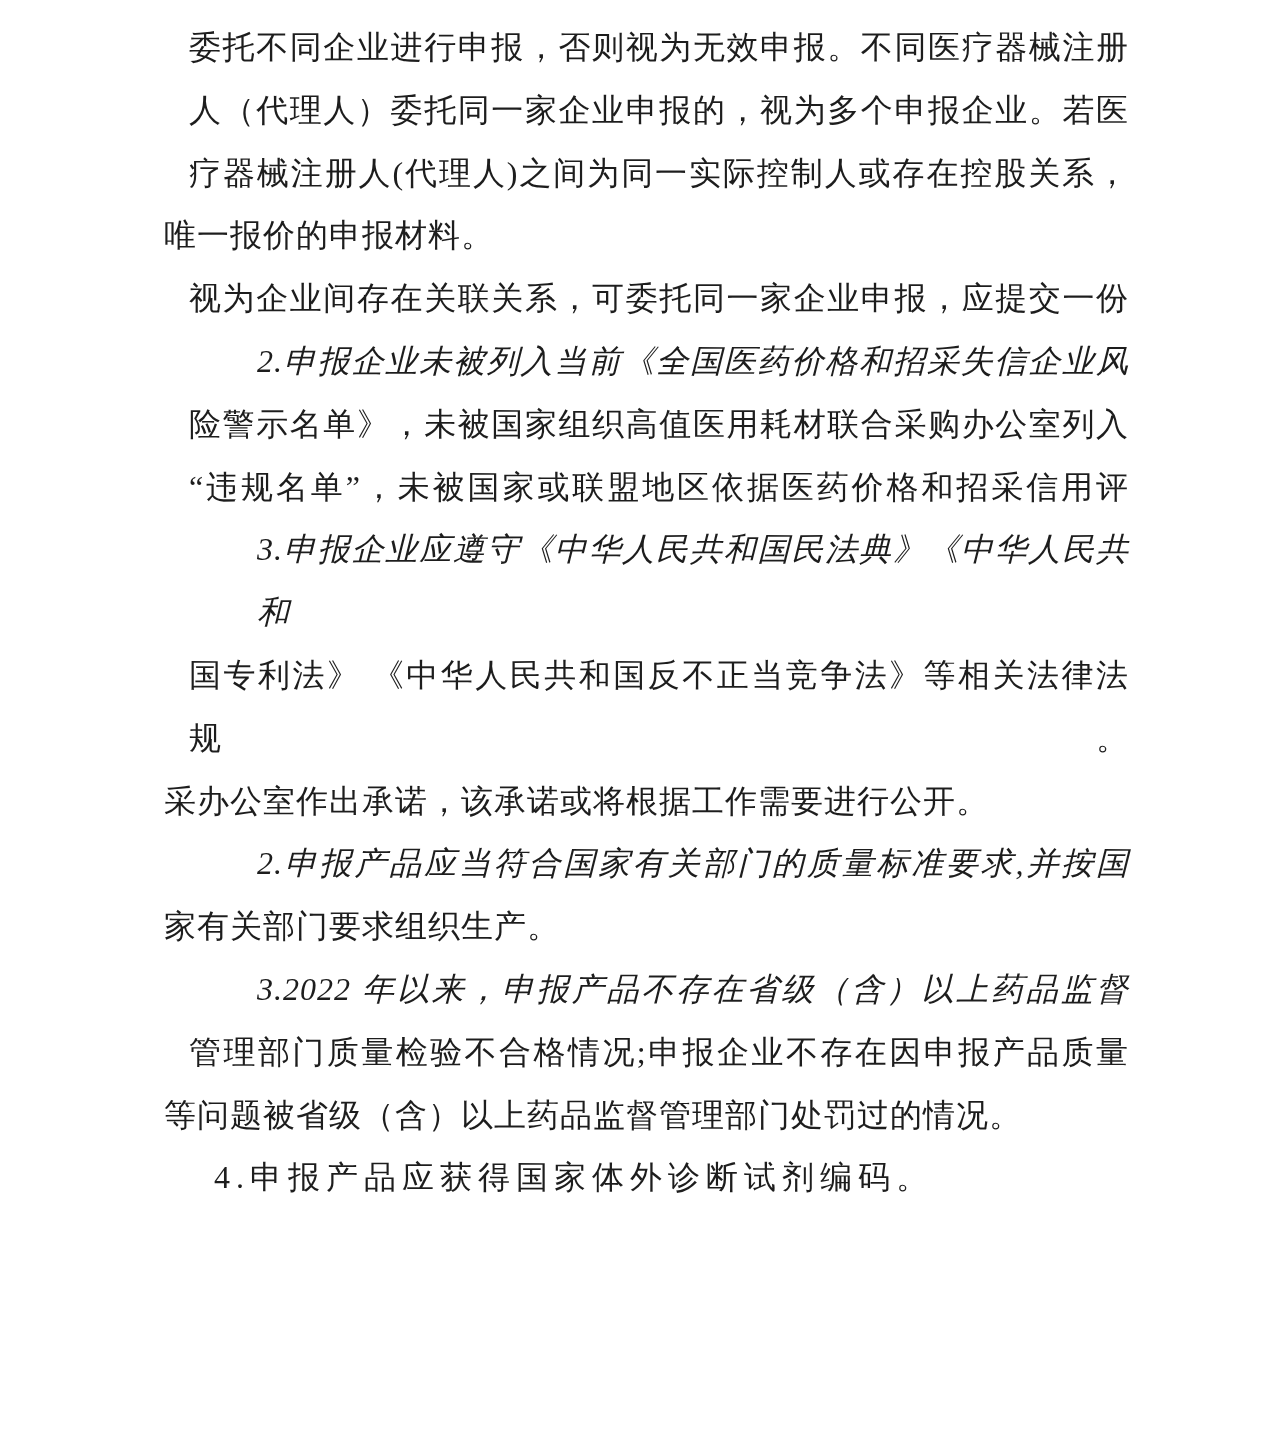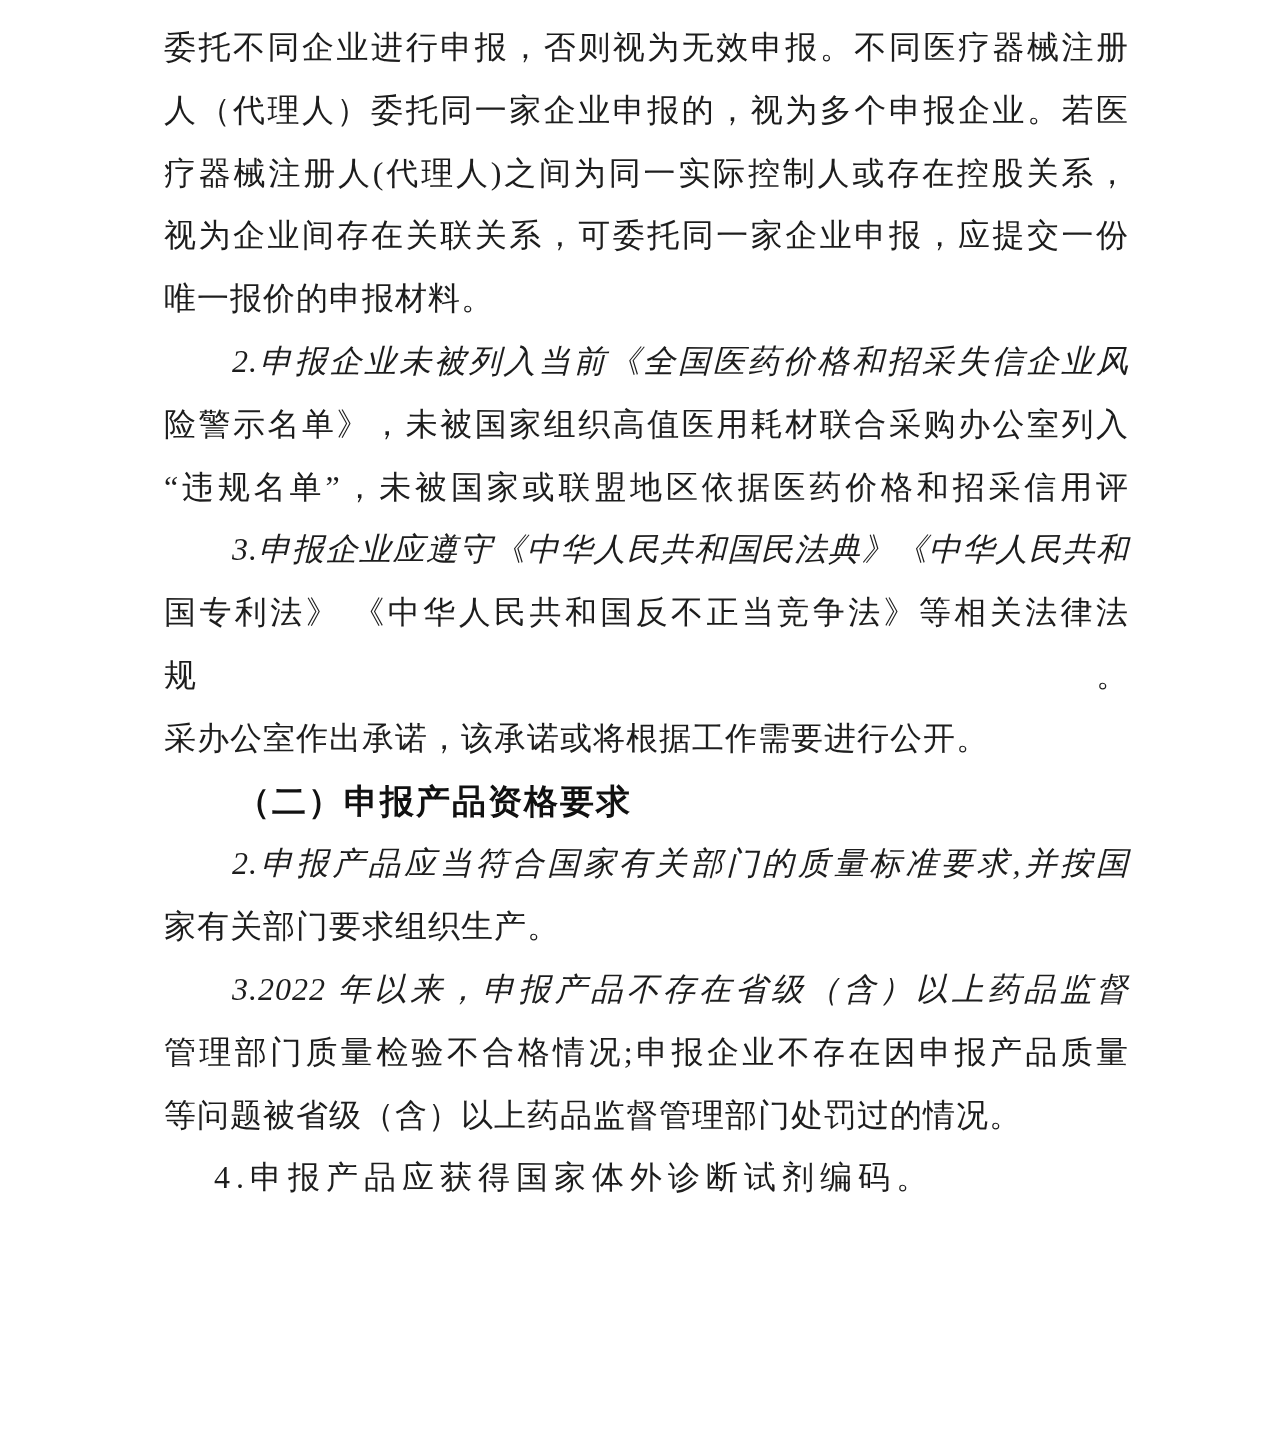--- a/index.html
+++ b/index.html
@@ -21,20 +21,21 @@
     font-size: 32px;
     line-height: 62.8px;
     color: #1d1d1d;
     letter-spacing: 1px;
     white-space: normal;
     word-break: normal;
   }
   .line.justify {
     text-align: justify;
     text-align-last: justify;
+    margin-left: 25px;
   }
   .line.indent-item {
     padding-left: 68px;
     font-style: italic;
   }
   .line.indent-small {
     padding-left: 50px;
   }
   .line.wide {
     letter-spacing: 6px;
@@ -49,29 +50,28 @@
   }
 </style>
 </head>
 <body>
 
 <div class="page">
   <div class="doc" id="doc">
       <div class="line justify">委托不同企业进行申报，否则视为无效申报。不同医疗器械注册</div>
       <div class="line justify">人（代理人）委托同一家企业申报的，视为多个申报企业。若医</div>
       <div class="line justify">疗器械注册人(代理人)之间为同一实际控制人或存在控股关系，</div>
+      <div class="line">唯一报价的申报材料。</div>
       <div class="line justify">视为企业间存在关联关系，可委托同一家企业申报，应提交一份</div>
-      <div class="line">唯一报价的申报材料。</div>
       <div class="line justify indent-item">2.申报企业未被列入当前《全国医药价格和招采失信企业风</div>
       <div class="line justify">险警示名单》，未被国家组织高值医用耗材联合采购办公室列入</div>
       <div class="line justify">“违规名单”，未被国家或联盟地区依据医药价格和招采信用评</div>
       <div class="line justify indent-item">3.申报企业应遵守《中华人民共和国民法典》《中华人民共和</div>
       <div class="line justify">国专利法》 《中华人民共和国反不正当竞争法》等相关法律法规。</div>
       <div class="line">采办公室作出承诺，该承诺或将根据工作需要进行公开。</div>
-      <div class="line heading">（二）申报产品资格要求</div>
       <div class="line justify indent-item">2.申报产品应当符合国家有关部门的质量标准要求,并按国</div>
       <div class="line">家有关部门要求组织生产。</div>
       <div class="line justify indent-item">3.2022 年以来，申报产品不存在省级（含）以上药品监督</div>
       <div class="line justify">管理部门质量检验不合格情况;申报企业不存在因申报产品质量</div>
       <div class="line">等问题被省级（含）以上药品监督管理部门处罚过的情况。</div>
       <div class="line indent-small wide">4.申报产品应获得国家体外诊断试剂编码。</div>
     </div>
 </div>
 
 </body></html>

